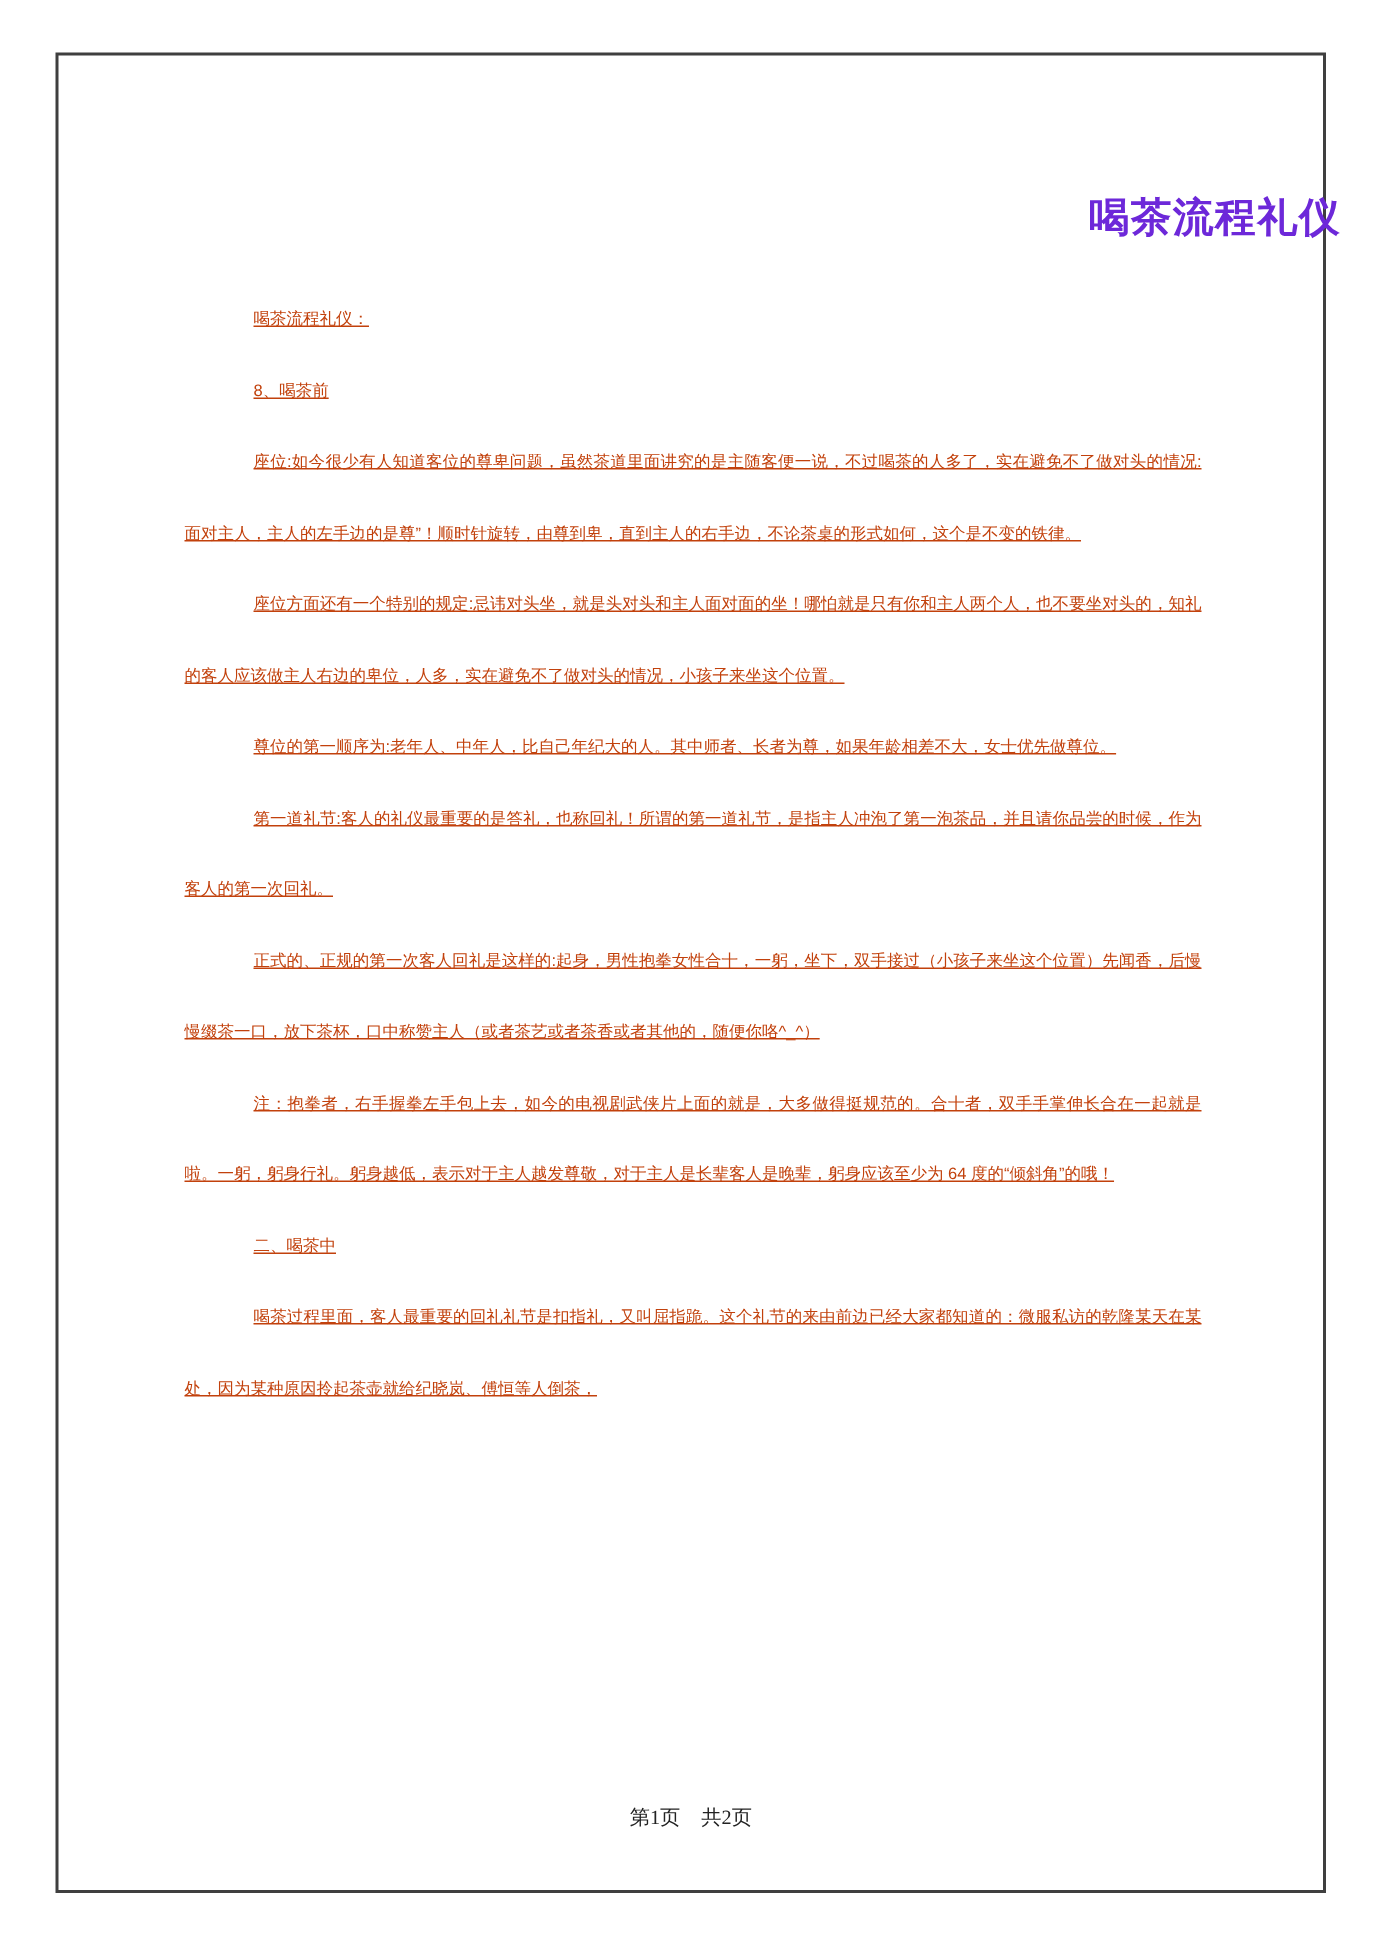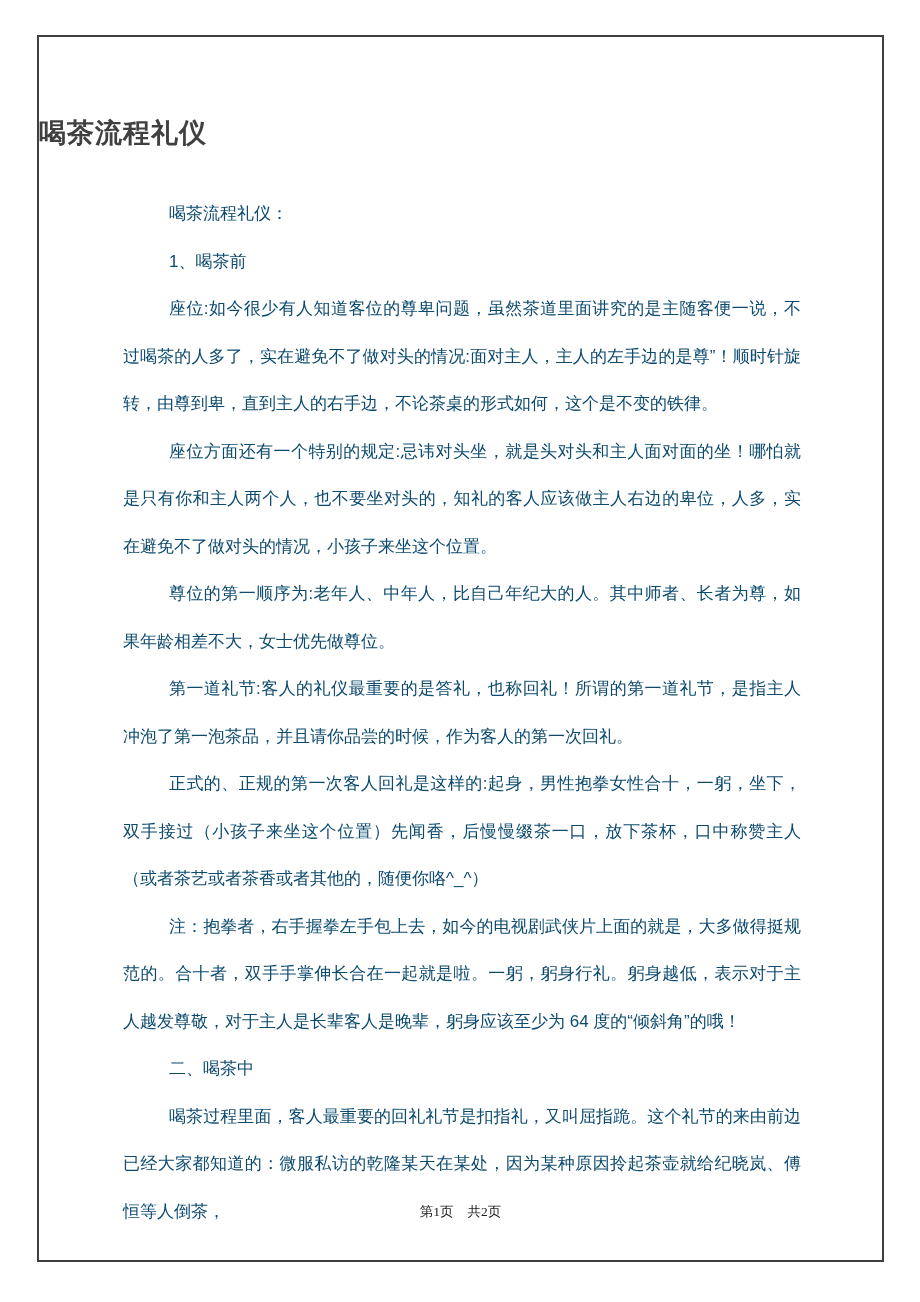--- a/index.html
+++ b/index.html
@@ -21,36 +21,37 @@
     height: 1227px;
     box-sizing: border-box;
     border: 2px solid #3f3f3f;
     background: #ffffff;
   }
   .doc-title {
     position: absolute;
     top: 78px;
     left: 0;
     width: 100%;
-    margin: 0;
-    text-align: left;
+    margin: 12px;
+    text-align: right;
     font-size: 27px;
     font-weight: bold;
-    color: #404040;
+    color: #6d28d9;
     letter-spacing: 1px;
   }
   .doc-body {
     position: absolute;
     left: 84px;
     top: 153px;
     width: 678px;
-    font-size: 17px;
+    font-size: 11px;
     line-height: 47.5px;
-    color: #0c4a6e;
+    color: #c2410c;
     text-align: justify;
+    text-decoration: underline;
   }
   .doc-body p {
     margin: 0;
     padding: 0;
     text-indent: 46px;
   }
   .page-footer {
     position: absolute;
     top: 1166px;
     left: 0;
@@ -65,21 +66,21 @@
 </style>
 </head>
 <body>
 
 <div class="page">
 
   <h1 class="doc-title">喝茶流程礼仪</h1>
 
   <div class="doc-body">
     <p>喝茶流程礼仪：</p>
-    <p>1、喝茶前</p>
+    <p>8、喝茶前</p>
     <p>座位:如今很少有人知道客位的尊卑问题，虽然茶道里面讲究的是主随客便一说，不过喝茶的人多了，实在避免不了做对头的情况:面对主人，主人的左手边的是尊”！顺时针旋转，由尊到卑，直到主人的右手边，不论茶桌的形式如何，这个是不变的铁律。</p>
     <p>座位方面还有一个特别的规定:忌讳对头坐，就是头对头和主人面对面的坐！哪怕就是只有你和主人两个人，也不要坐对头的，知礼的客人应该做主人右边的卑位，人多，实在避免不了做对头的情况，小孩子来坐这个位置。</p>
     <p>尊位的第一顺序为:老年人、中年人，比自己年纪大的人。其中师者、长者为尊，如果年龄相差不大，女士优先做尊位。</p>
     <p>第一道礼节:客人的礼仪最重要的是答礼，也称回礼！所谓的第一道礼节，是指主人冲泡了第一泡茶品，并且请你品尝的时候，作为客人的第一次回礼。</p>
     <p>正式的、正规的第一次客人回礼是这样的:起身，男性抱拳女性合十，一躬，坐下，双手接过（小孩子来坐这个位置）先闻香，后慢慢缀茶一口，放下茶杯，口中称赞主人（或者茶艺或者茶香或者其他的，随便你咯^_^）</p>
     <p>注：抱拳者，右手握拳左手包上去，如今的电视剧武侠片上面的就是，大多做得挺规范的。合十者，双手手掌伸长合在一起就是啦。一躬，躬身行礼。躬身越低，表示对于主人越发尊敬，对于主人是长辈客人是晚辈，躬身应该至少为 64 度的“倾斜角”的哦！</p>
     <p>二、喝茶中</p>
     <p>喝茶过程里面，客人最重要的回礼礼节是扣指礼，又叫屈指跪。这个礼节的来由前边已经大家都知道的：微服私访的乾隆某天在某处，因为某种原因拎起茶壶就给纪晓岚、傅恒等人倒茶，</p>
   </div>
 

